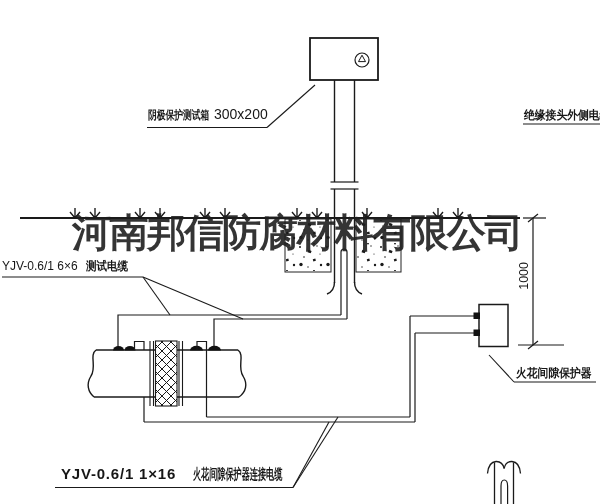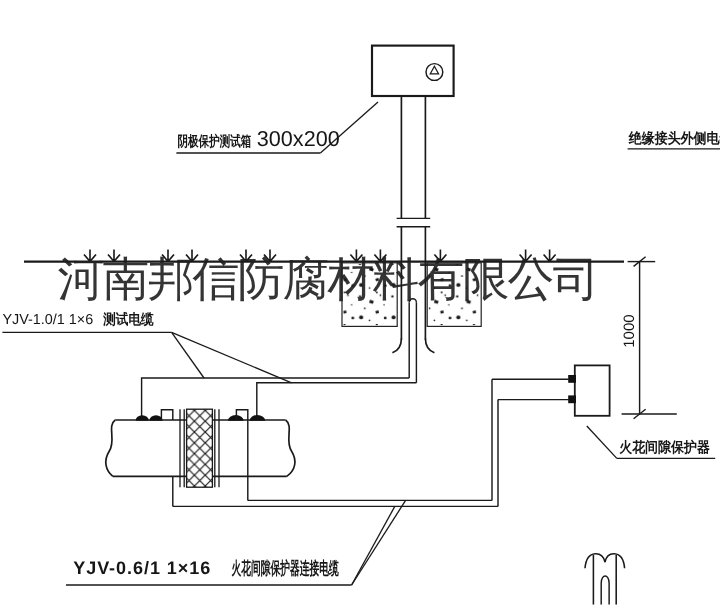--- a/index.html
+++ b/index.html
@@ -2,21 +2,21 @@
 <html><head>
 <meta charset="utf-8">
 <style>
   html,body{margin:0;padding:0;}
   body{width:600px;height:504px;background:#fff;font-family:"Liberation Sans",sans-serif;}
   #canvas{position:relative;width:600px;height:504px;overflow:hidden;background:#fff;}
   #canvas > svg{position:absolute;left:0;top:0;}
   .lbl{position:absolute;color:#161616;white-space:nowrap;line-height:1.1;}
   .cjk{font-weight:bold;display:inline-block;transform-origin:0 60%;}
   .code{display:inline-block;}
-  #wm{position:absolute;left:48px;top:206px;font-size:39px;font-weight:normal;
+  #wm{position:absolute;left:72px;top:206px;font-size:39px;font-weight:bold;
       font-family:"DejaVu Serif","Liberation Serif",serif;color:rgba(30,30,30,0.9);
       letter-spacing:-1.5px;white-space:nowrap;text-align:center;}
 </style>
 </head>
 <body>
 
 <div id="canvas">
 <svg width="600" height="504" viewBox="0 0 600 504">
   <defs>
     <pattern id="stipple" width="27" height="27" patternUnits="userSpaceOnUse">
@@ -155,29 +155,29 @@
   <g>
     <path d="M487.5,473.5 Q488.5,462 496,461.5 Q502.5,461.2 504.2,468.5" fill="none" stroke="#1a1a1a" stroke-width="1.3"></path>
     <path d="M520.5,473.5 Q519.5,462 512,461.5 Q505.5,461.2 504.2,468.5" fill="none" stroke="#1a1a1a" stroke-width="1.3"></path>
     <line x1="494.5" y1="462.5" x2="494.5" y2="504" stroke="#1a1a1a" stroke-width="1.3"></line>
     <line x1="513.5" y1="462.5" x2="513.5" y2="504" stroke="#1a1a1a" stroke-width="1.3"></line>
     <path d="M501,504 L501,486 C501,481.5 503,480 504.3,480 C505.6,480 507.6,481.5 507.6,486 L507.6,504" fill="none" stroke="#1a1a1a" stroke-width="1.2"></path>
   </g>
 </svg>
 
 <div class="lbl" style="left:148px;top:107px;font-size:12px;">
-  <span class="cjk" style="transform:scaleX(0.73);">阴极保护测试箱</span><span class="code" style="font-size:18px;margin-left:-18px;">300x200</span>
+  <span class="cjk" style="transform:scaleX(0.73);">阴极保护测试箱</span><span class="code" style="font-size:14px;margin-left:-18px;">300x200</span>
 </div>
 
 <div class="lbl" style="left:524px;top:109px;font-size:12px;">
   <span class="cjk" style="transform:scaleX(0.9);">绝缘接头外侧电缆</span>
 </div>
 
 <div class="lbl" style="left:2px;top:260px;font-size:12px;">
-  <span class="code">YJV-1.0/1  1×6</span><span class="cjk" style="transform:scaleX(0.875);margin-left:8px;">测试电缆</span>
+  <span class="code">YJV-0.6/1  6×6</span><span class="cjk" style="transform:scaleX(0.875);margin-left:8px;">测试电缆</span>
 </div>
 
 <div class="lbl" style="left:505px;top:269px;width:40px;text-align:center;transform:rotate(-90deg);font-size:12.5px;">1000</div>
 
 <div class="lbl" style="left:516px;top:367px;font-size:12px;">
   <span class="cjk" style="transform:scaleX(0.9);">火花间隙保护器</span>
 </div>
 
 <div class="lbl" style="left:61px;top:466px;font-size:15px;">
   <span class="code" style="letter-spacing:0.8px;font-weight:bold;">YJV-0.6/1  1×16</span><span class="cjk" style="font-size:14.5px;transform:scaleX(0.56);margin-left:17px;">火花间隙保护器连接电缆</span>

